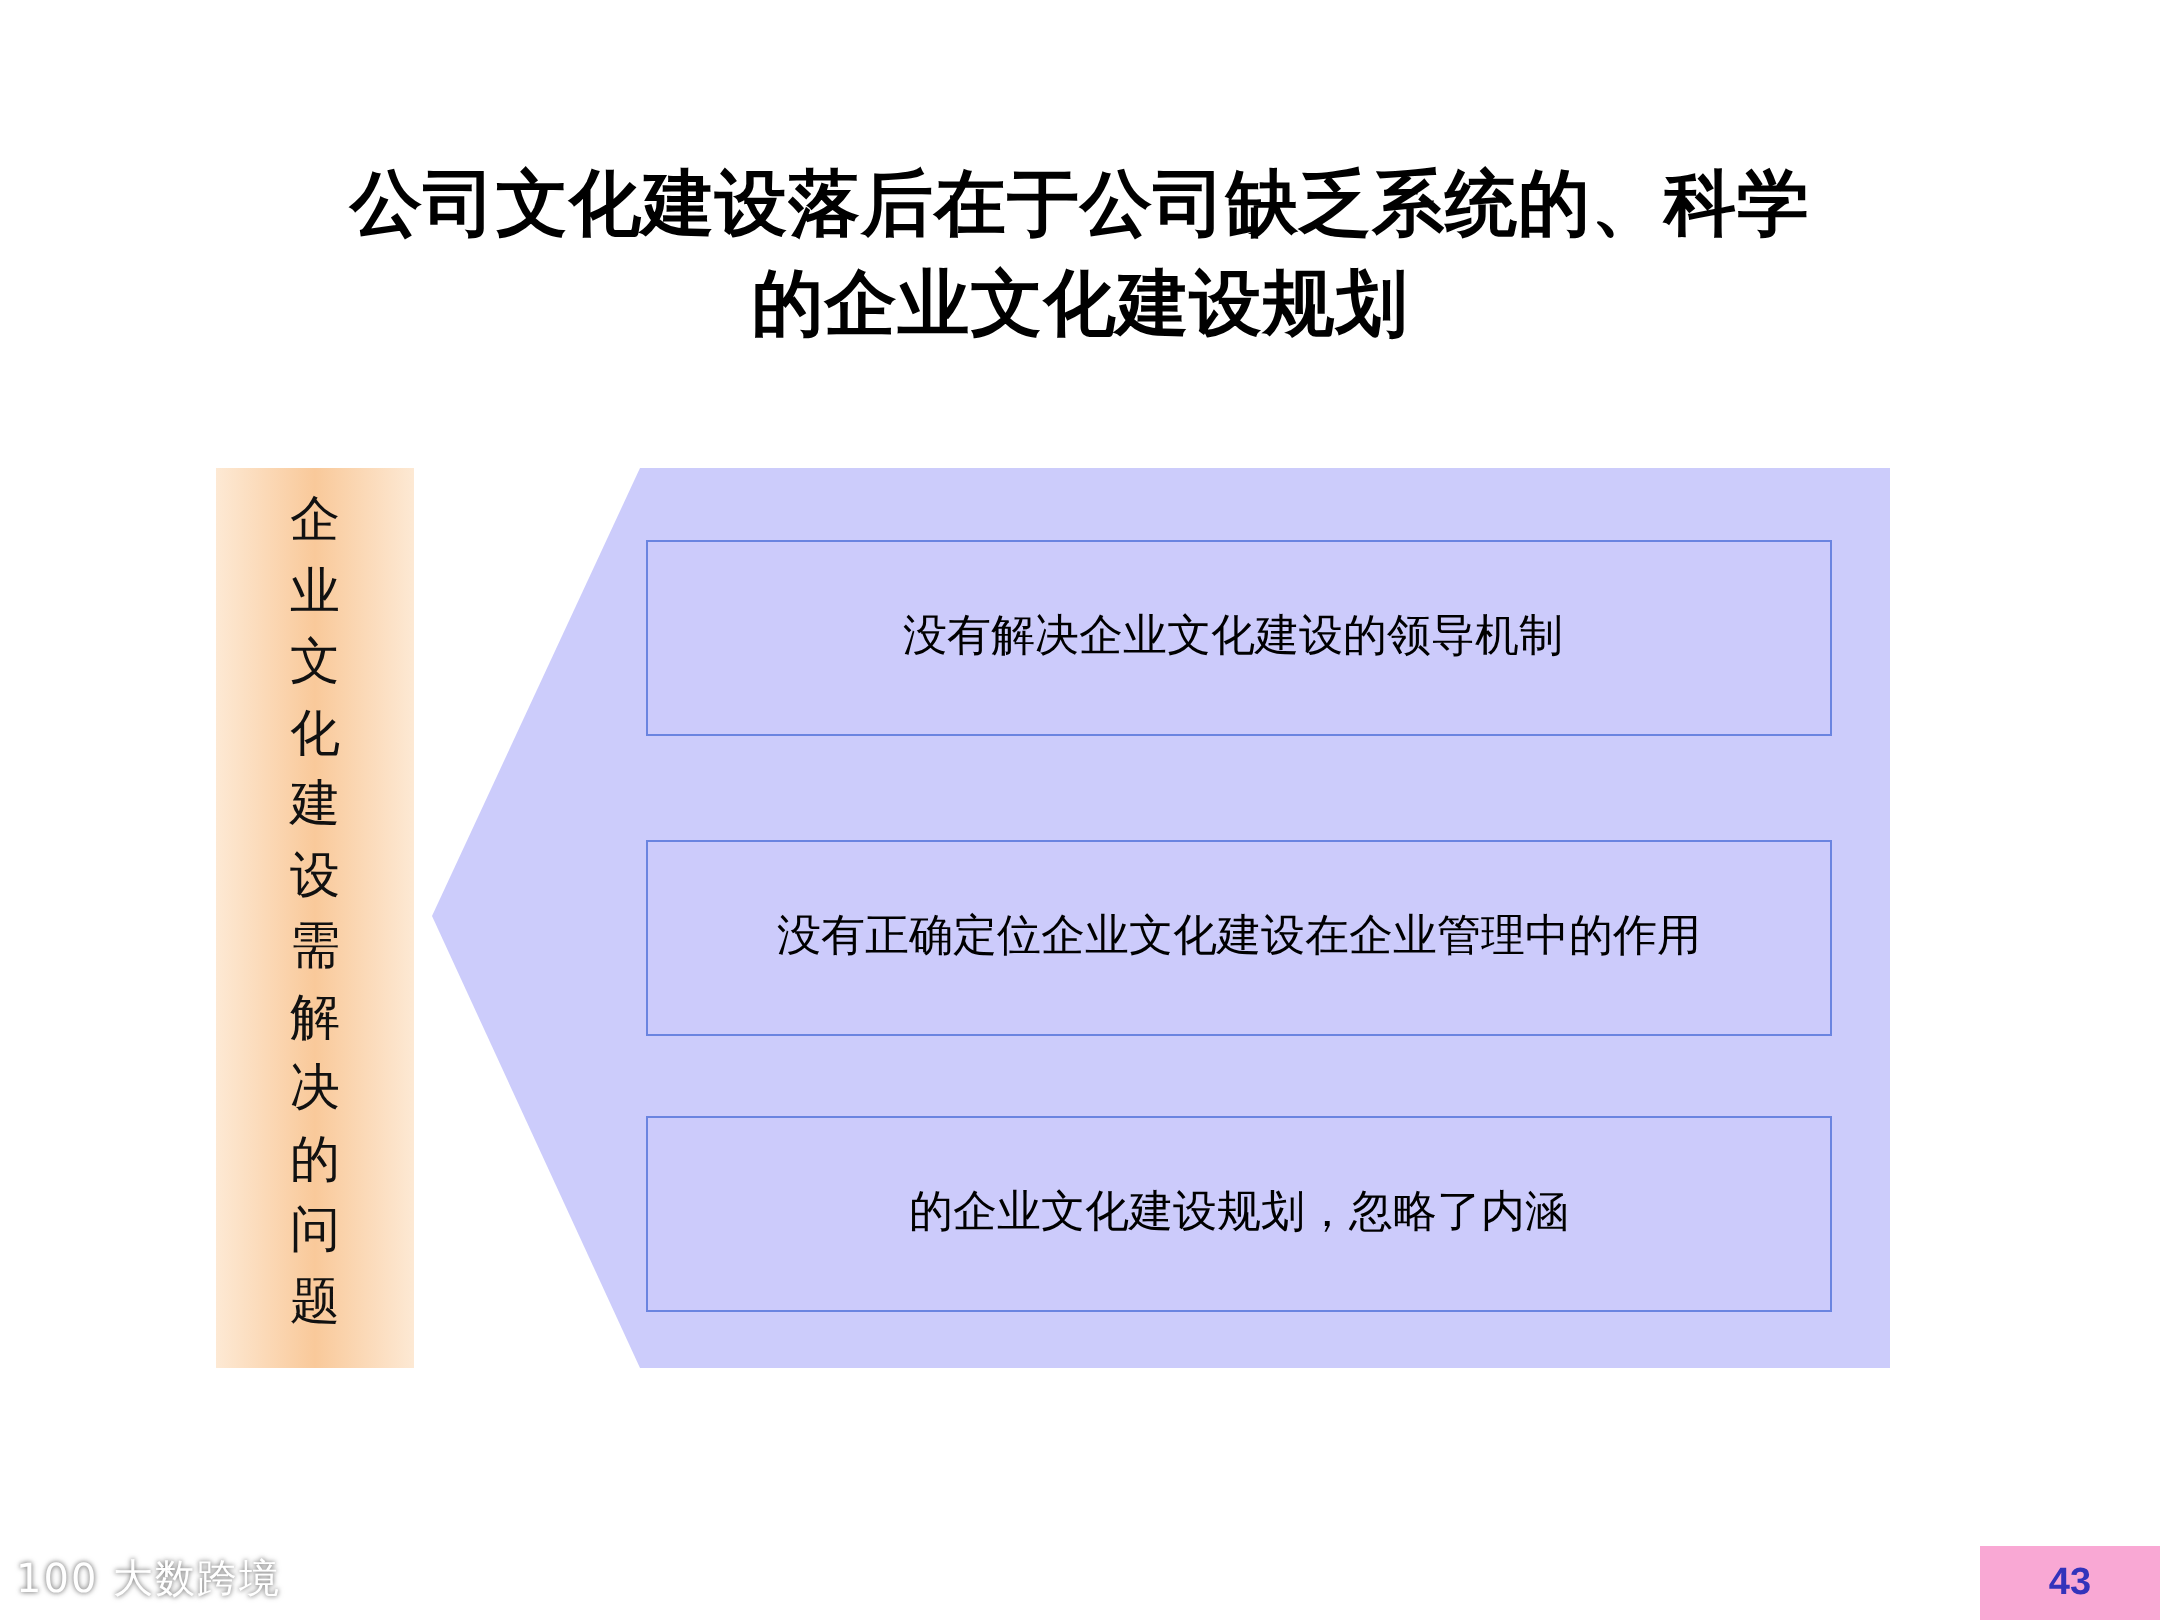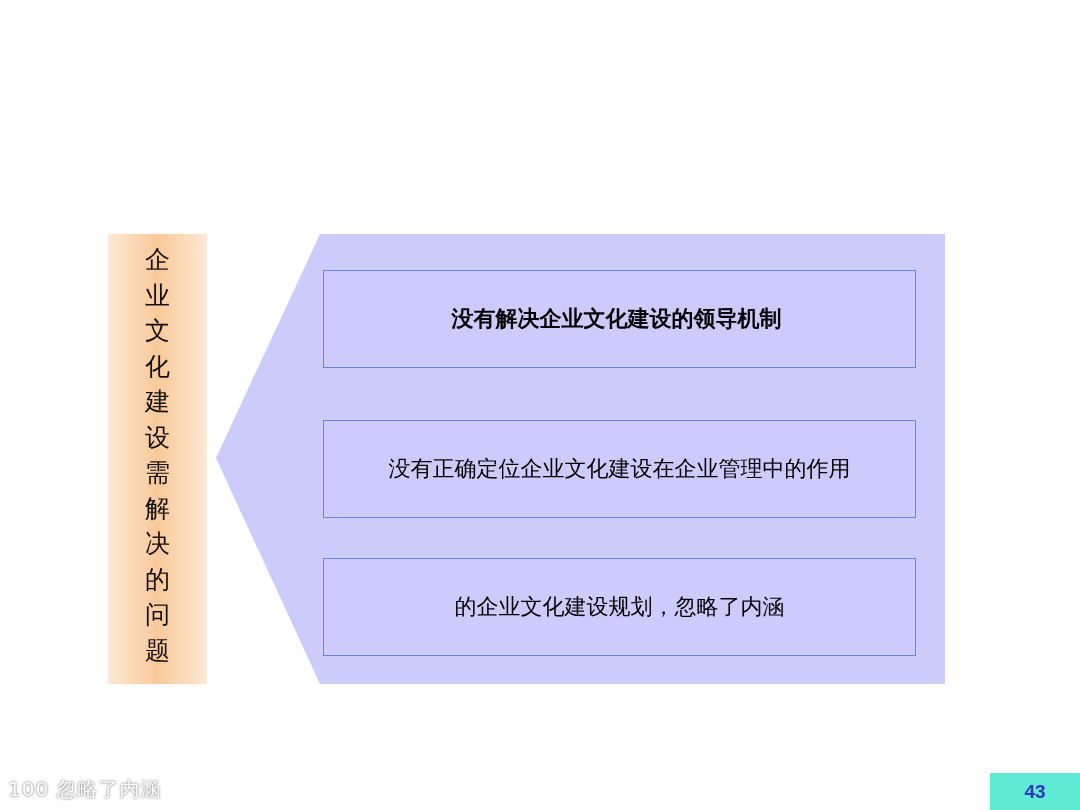--- a/index.html
+++ b/index.html
@@ -28,38 +28,40 @@
       position: absolute; left: 0; top: 0; width: 1080px; height: 810px;
     }
     .box {
       position: absolute; left: 323px; width: 593px; height: 98px;
       border: 1.5px solid #6a84e0;
       background: #cccbfb;
       display: flex; align-items: center; justify-content: center;
       text-align: center; font-size: 22px; line-height: 30px; padding: 0 18px;
       box-sizing: border-box;
     }
-    .box.b1 { top: 270px; font-weight: bold; padding-left: 12px; }
+    .box.b1 { top: 270px; font-weight: normal; padding-left: 12px; }
     .box.b2 { top: 420px; }
     .box.b3 { top: 558px; }
     .watermark {
       position: absolute; left: 8px; top: 776px; font-size: 20px; color: #ffffff;
       text-shadow: 0 0 2px #888, 0 0 3px #aaa; letter-spacing: 1px;
     }
     .page-num {
       position: absolute; left: 990px; top: 773px; width: 90px; height: 37px;
-      background: #5eead4; color: #3333bb; font-weight: bold;
+      background: #f9a8d4; color: #3333bb; font-weight: bold;
       font-family: "Liberation Sans", sans-serif; font-size: 19px;
       display: flex; align-items: center; justify-content: center;
     }
   </style>
 </head>
 <body>
 
 <div class="title">
+  <div>公司文化建设落后在于公司缺乏系统的、科学</div>
+  <div>的企业文化建设规划</div>
 </div>
 
 <div class="side-bar">
   <div class="side-bar-text">企
 业
 文
 化
 建
 设
 需
@@ -77,15 +79,15 @@
 <div class="box b1">
   <span>没有解决企业文化建设的领导机制</span>
 </div>
 <div class="box b2">
   <span>没有正确定位企业文化建设在企业管理中的作用</span>
 </div>
 <div class="box b3">
   <span>的企业文化建设规划，忽略了内涵</span>
 </div>
 
-<div class="watermark">100 忽略了内涵</div>
+<div class="watermark">100 大数跨境</div>
 
 <div class="page-num">43</div>
 
 </body></html>

